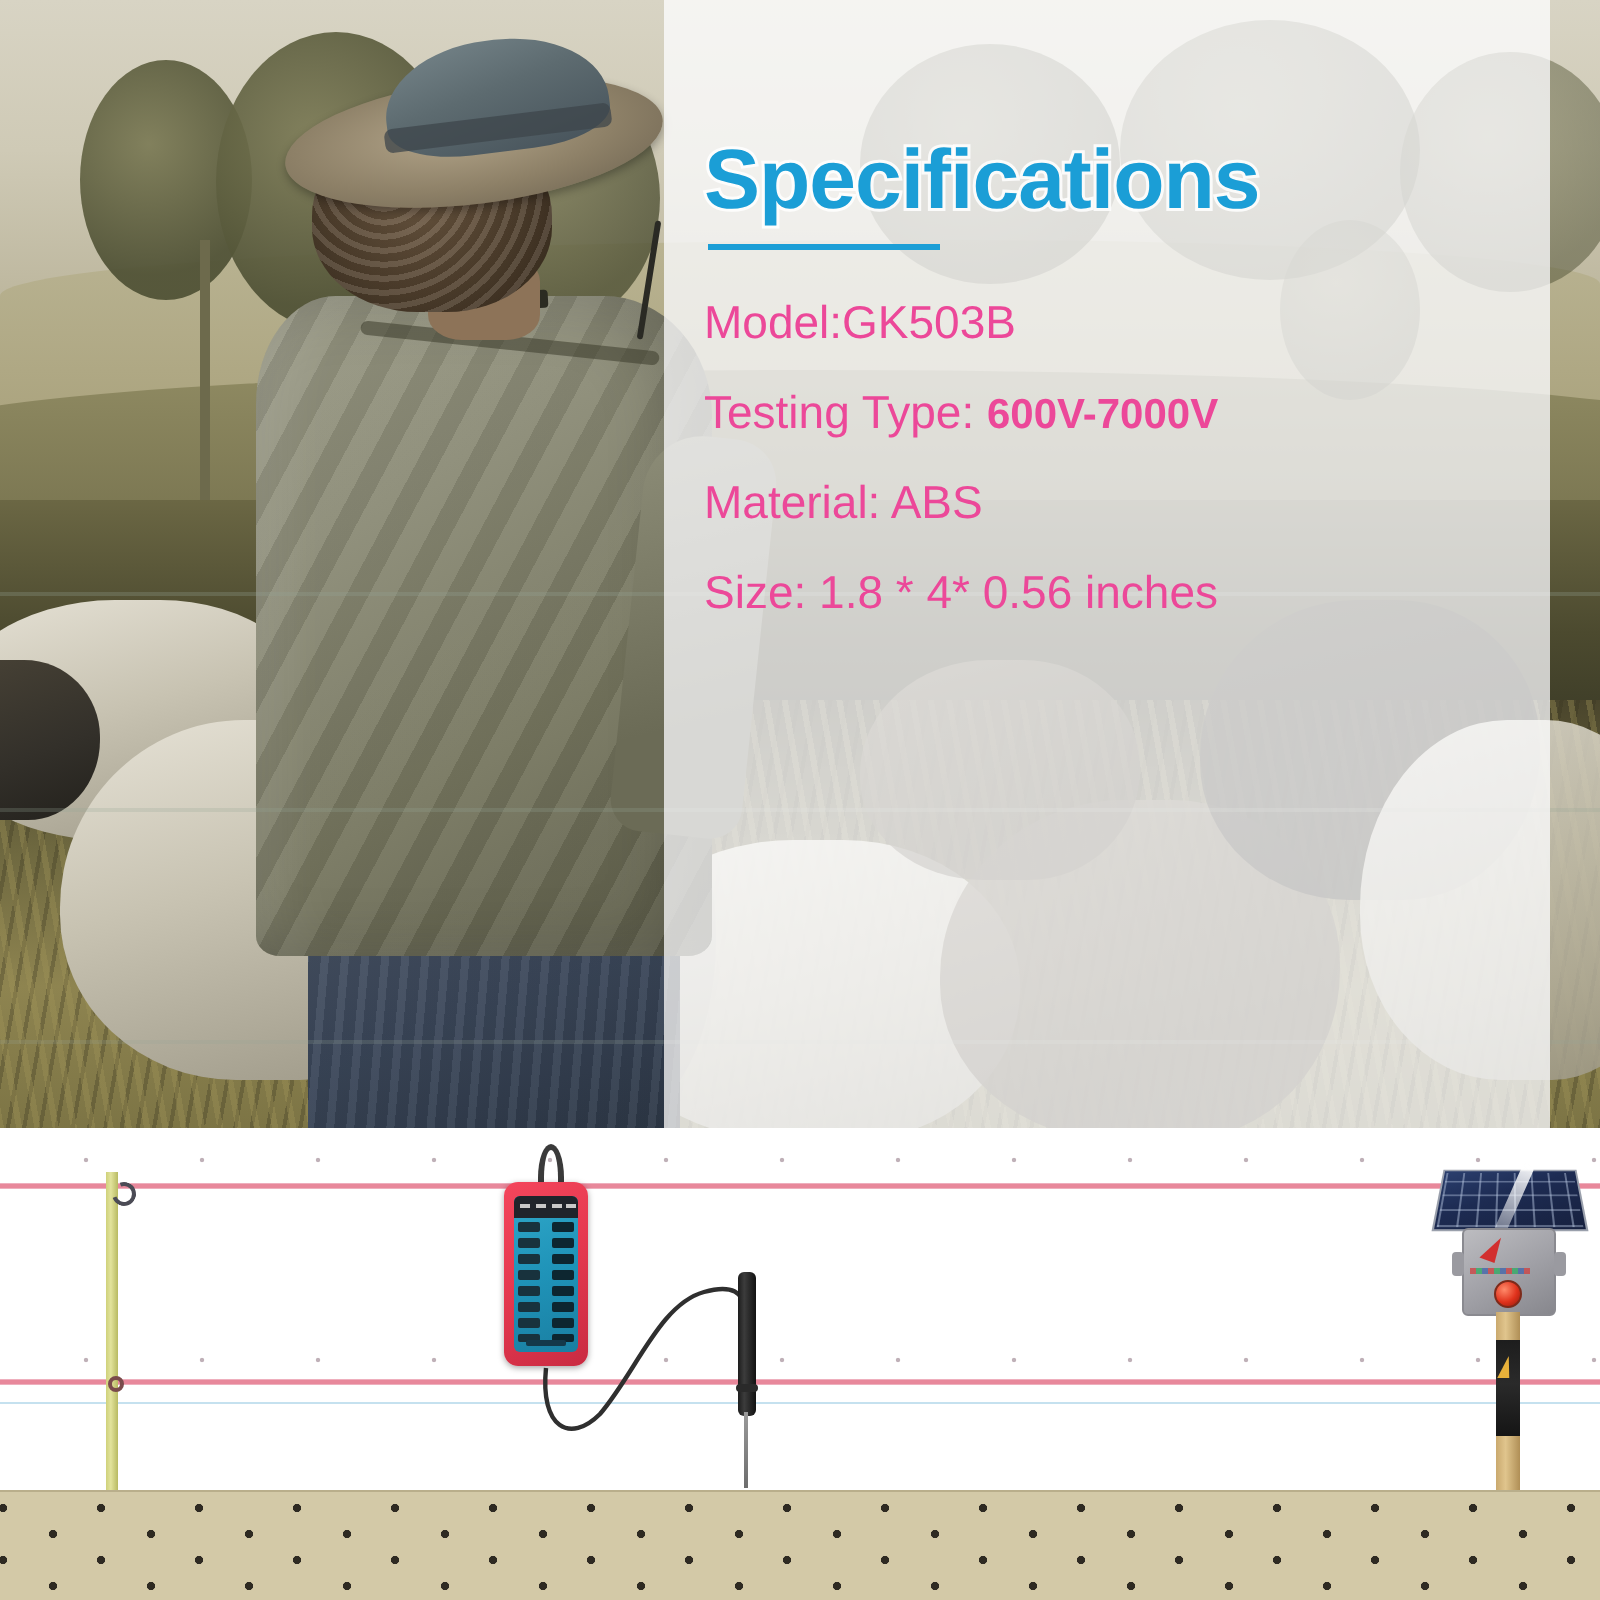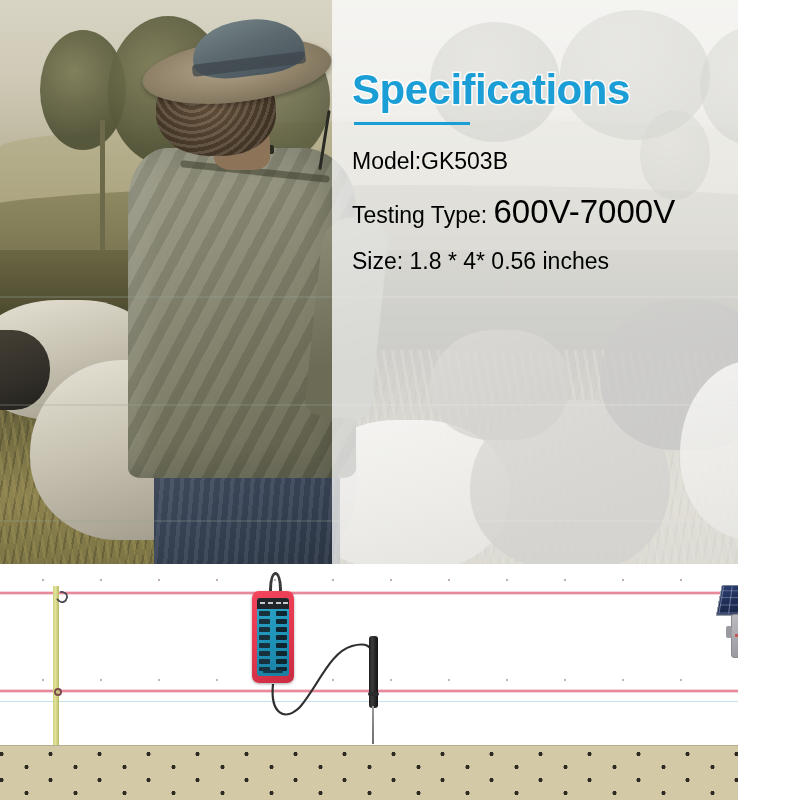--- a/index.html
+++ b/index.html
@@ -2,21 +2,21 @@
 <html><head>
 <meta charset="utf-8">
 <style>
   * { margin:0; padding:0; box-sizing:border-box; }
   html,body { width:800px; height:800px; }
   body {
     font-family:"Liberation Sans", sans-serif;
     background:#ffffff;
     overflow:hidden;
   }
-  .page { position:relative; width:738px; height:800px; overflow:hidden; }
+  .page { position:relative; width:800px; height:800px; overflow:hidden; }
 
   
   .hero { position:absolute; left:0; top:0; width:800px; height:564px; overflow:hidden; }
 
   
   .sky {
     position:absolute; left:0; top:0; width:800px; height:250px;
     background:linear-gradient(180deg,#d8d4c4 0%,#cfcab6 30%,#bdb79e 60%,#a9a382 100%);
   }
   .hill-far {
@@ -137,24 +137,24 @@
     color:#1b9ed6;
     -webkit-text-stroke:3px rgba(255,255,255,.85);
     paint-order:stroke fill;
   }
   .spec-underline {
     position:absolute; left:22px; top:122px; width:116px; height:3px;
     background:#1b9ed6;
   }
   .spec-list { position:absolute; left:20px; top:150px; width:420px; }
   .spec-line {
-    font-size:23px; color:#000000; line-height:1.0;
+    font-size:23px; color:#ec4899; line-height:1.0;
     margin-bottom:22px; white-space:nowrap;
   }
-  .spec-line b { font-weight:normal; font-size:33px; }
+  .spec-line b { font-weight:bold; font-size:21px; }
 
   
   .diagram { position:absolute; left:0; top:564px; width:800px; height:236px; background:#ffffff; }
 
   .soil {
     position:absolute; left:0; bottom:0; width:800px; height:55px;
     background:#d3c9a7;
     border-top:1px solid #b9ae8b;
   }
   .soil::after{
@@ -365,20 +365,23 @@
     <div class="spec-panel">
       <div class="spec-title">Specifications</div>
       <div class="spec-underline"></div>
 
       <div class="spec-list">
         <div class="spec-line">
           <span>Model:GK503B</span>
         </div>
         <div class="spec-line">
           <span>Testing Type: </span><b>600V-7000V</b>
+        </div>
+        <div class="spec-line">
+          <span>Material: ABS</span>
         </div>
         <div class="spec-line">
           <span>Size: 1.8 * 4* 0.56 inches</span>
         </div>
       </div>
     </div>
   </div>
 
   <div class="diagram">
 

